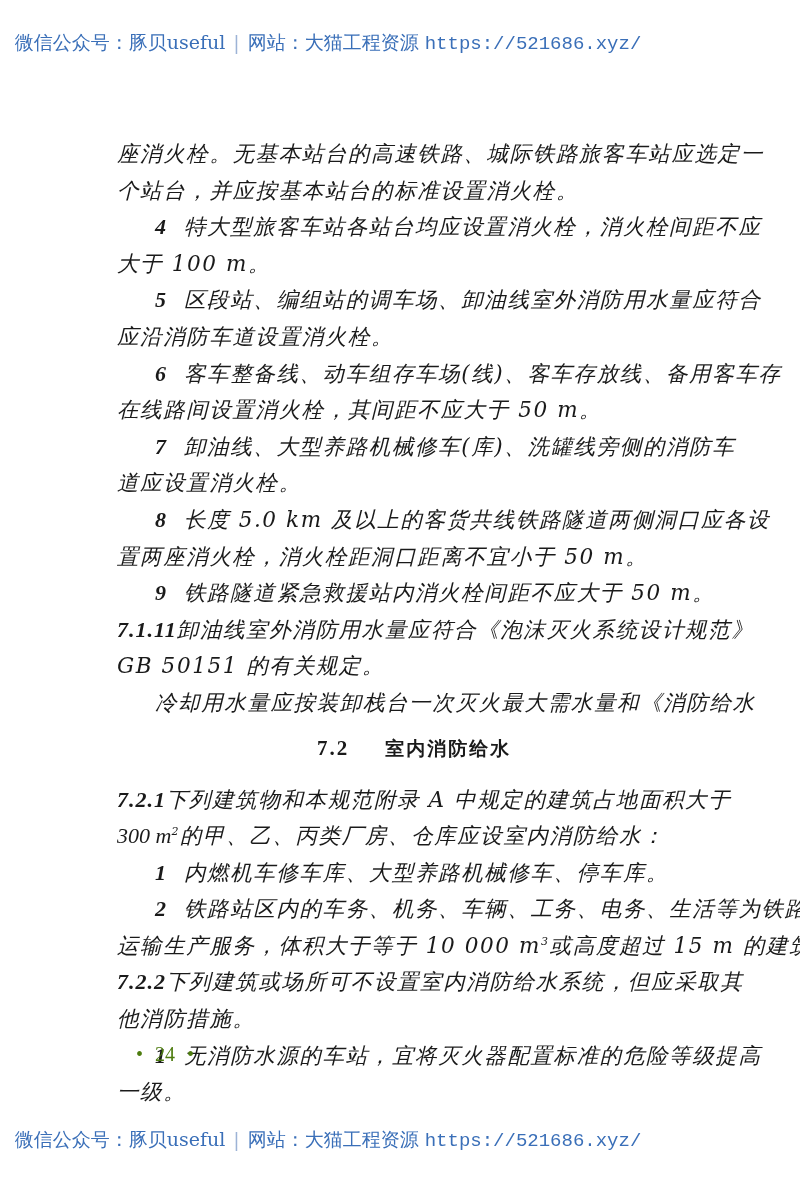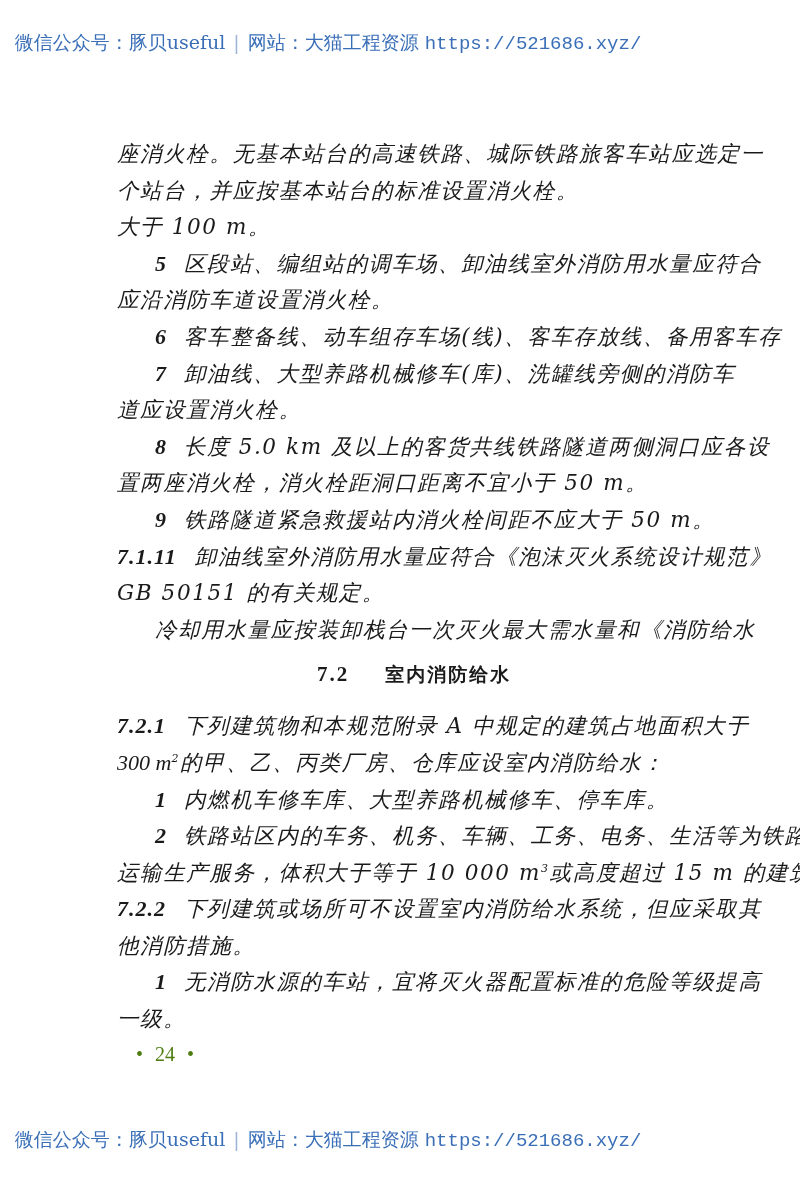--- a/index.html
+++ b/index.html
@@ -56,21 +56,20 @@
     font-family: "Liberation Serif", "DejaVu Serif", serif;
     font-weight: bold;
     font-size: 22px;
     margin-right: 18px;
     letter-spacing: 0;
   }
   .clause {
     font-family: "Liberation Serif", "DejaVu Serif", serif;
     font-weight: bold;
     font-size: 22px;
-    margin-right: 18px;
     letter-spacing: 1px;
   }
   .latin {
     font-family: "Liberation Serif", "DejaVu Serif", serif;
     letter-spacing: 0;
     font-size: 22px;
   }
   .heading {
     height: 54px;
     line-height: 40px;
@@ -107,24 +106,26 @@
 
 <div class="watermark wm-top">
   <span>微信公众号：豚贝useful</span><span class="sep">|</span><span>网站：大猫工程资源</span>
   <span class="url">https://521686.xyz/</span>
 </div>
 
 <div class="page">
 
   <div class="line"><span>座消火栓。无基本站台的高速铁路、城际铁路旅客车站应选定一</span></div>
   <div class="line"><span>个站台，并应按基本站台的标准设置消火栓。</span></div>
+  <div class="line indent"><span class="num">4</span><span>特大型旅客车站各站台均应设置消火栓，消火栓间距不应</span></div>
   <div class="line"><span>大于 100 m。</span></div>
   <div class="line indent"><span class="num">5</span><span>区段站、编组站的调车场、卸油线室外消防用水量应符合</span></div>
   <div class="line"><span>应沿消防车道设置消火栓。</span></div>
   <div class="line indent"><span class="num">6</span><span>客车整备线、动车组存车场(线)、客车存放线、备用客车存</span></div>
+  <div class="line"><span>在线路间设置消火栓，其间距不应大于 50 m。</span></div>
   <div class="line indent"><span class="num">7</span><span>卸油线、大型养路机械修车(库)、洗罐线旁侧的消防车</span></div>
   <div class="line"><span>道应设置消火栓。</span></div>
   <div class="line indent"><span class="num">8</span><span>长度 5.0 km 及以上的客货共线铁路隧道两侧洞口应各设</span></div>
   <div class="line"><span>置两座消火栓，消火栓距洞口距离不宜小于 50 m。</span></div>
   <div class="line indent"><span class="num">9</span><span>铁路隧道紧急救援站内消火栓间距不应大于 50 m。</span></div>
   <div class="line"><span class="clause">7.1.11</span><span>卸油线室外消防用水量应符合《泡沫灭火系统设计规范》</span></div>
   <div class="line"><span>GB 50151 的有关规定。</span></div>
   <div class="line indent"><span>冷却用水量应按装卸栈台一次灭火最大需水量和《消防给水</span></div>
 
   <div class="heading"><span class="hnum">7.2</span><span>室内消防给水</span></div>

